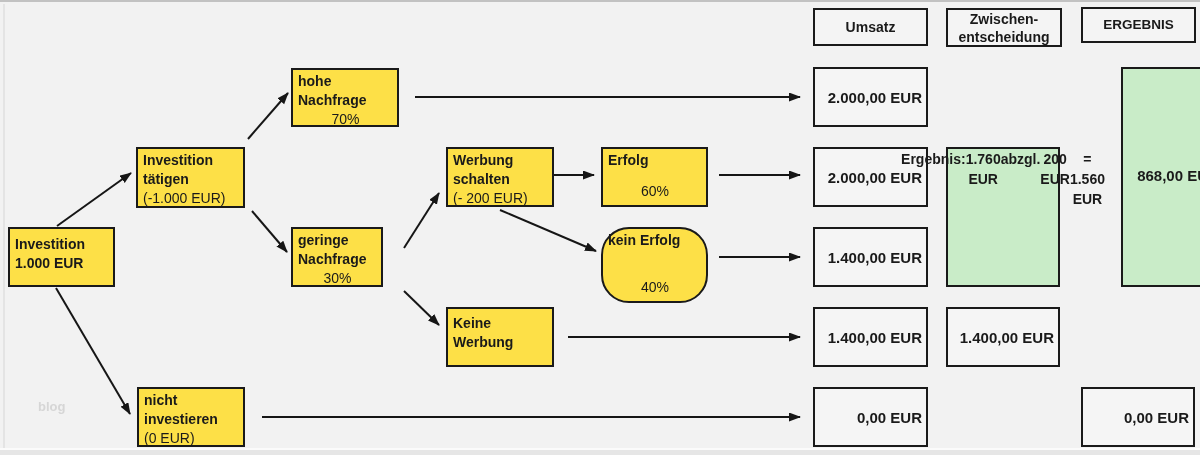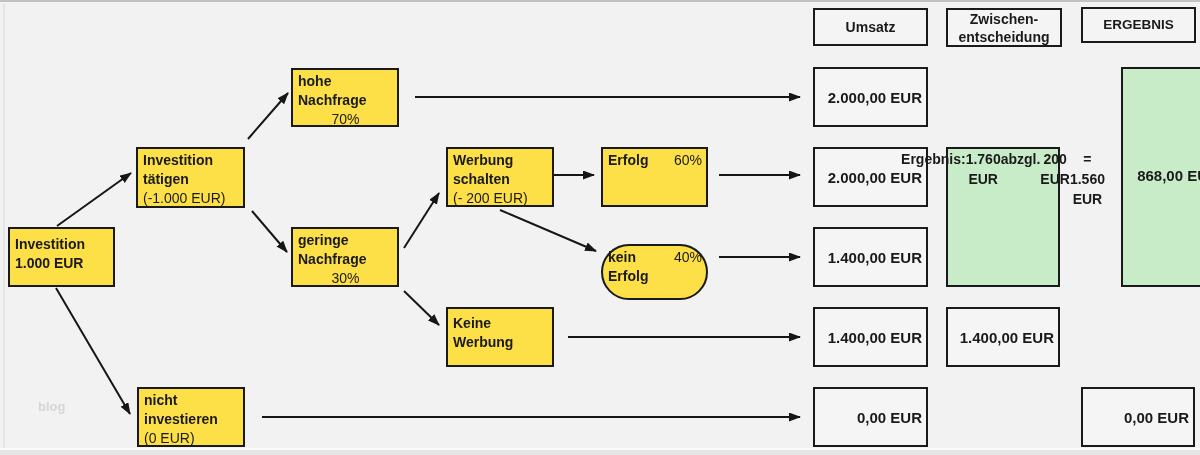--- a/index.html
+++ b/index.html
@@ -29,29 +29,29 @@
     border:2px solid #1a1a1a;
     background:#fde047;
     box-sizing:border-box;
     font-size:14px;
     font-weight:bold;
     line-height:19px;
     padding:2px 4px 1px 5px;
   }
   .box .rg{font-weight:normal;}
   .box .pct{font-weight:normal;text-align:center;}
-  .spread{display:flex;flex-direction:row;justify-content:space-between;padding-bottom:4px;}
+  .spread{display:flex;flex-direction:column;justify-content:space-between;padding-bottom:4px;}
 
   .n-start{left:8px;top:227px;width:107px;height:60px;padding-top:6px;}
   .n-invest{left:136px;top:147px;width:109px;height:61px;}
   .n-hohe{left:291px;top:68px;width:108px;height:59px;}
-  .n-geringe{left:291px;top:227px;width:108px;height:60px;}
+  .n-geringe{left:291px;top:227px;width:92px;height:60px;}
   .n-werbung{left:446px;top:147px;width:108px;height:60px;}
   .n-erfolg{left:601px;top:147px;width:107px;height:60px;}
-  .n-keinerfolg{left:601px;top:244px;width:107px;height:56px;border-radius:28px;}
+  .n-keinerfolg{left:601px;top:227px;width:107px;height:76px;border-radius:28px;}
   .n-keinewerbung{left:446px;top:307px;width:108px;height:60px;padding-top:5px;}
   .n-nicht{left:137px;top:387px;width:108px;height:60px;}
 
   .hdr{
     position:absolute;
     border:2px solid #1a1a1a;
     background:#f4f4f4;
     box-sizing:border-box;
     font-weight:bold;
     font-size:14px;

